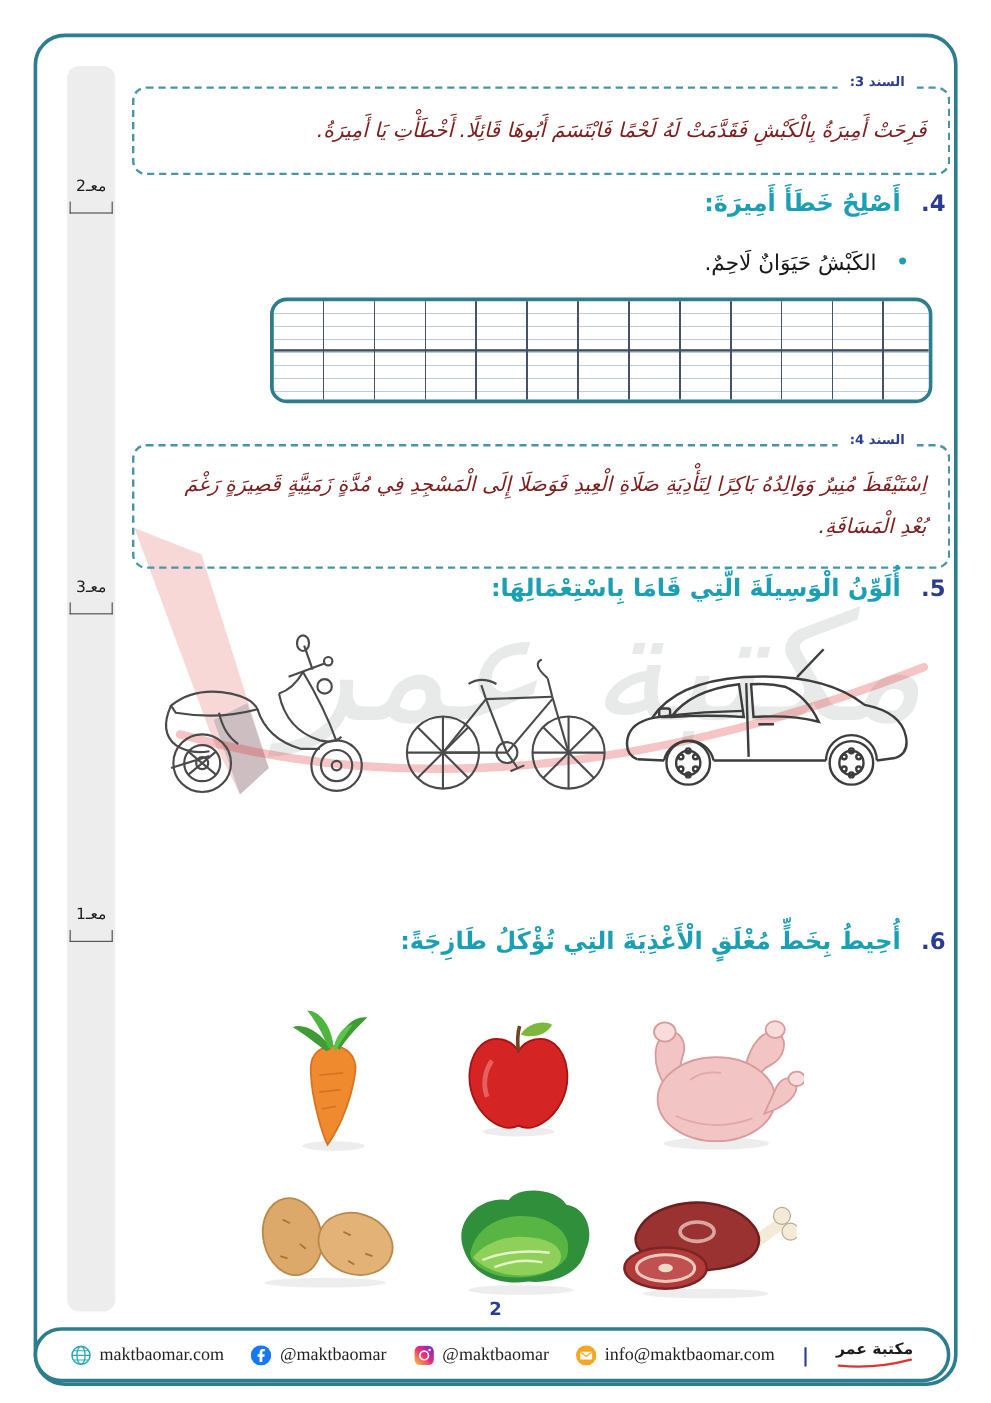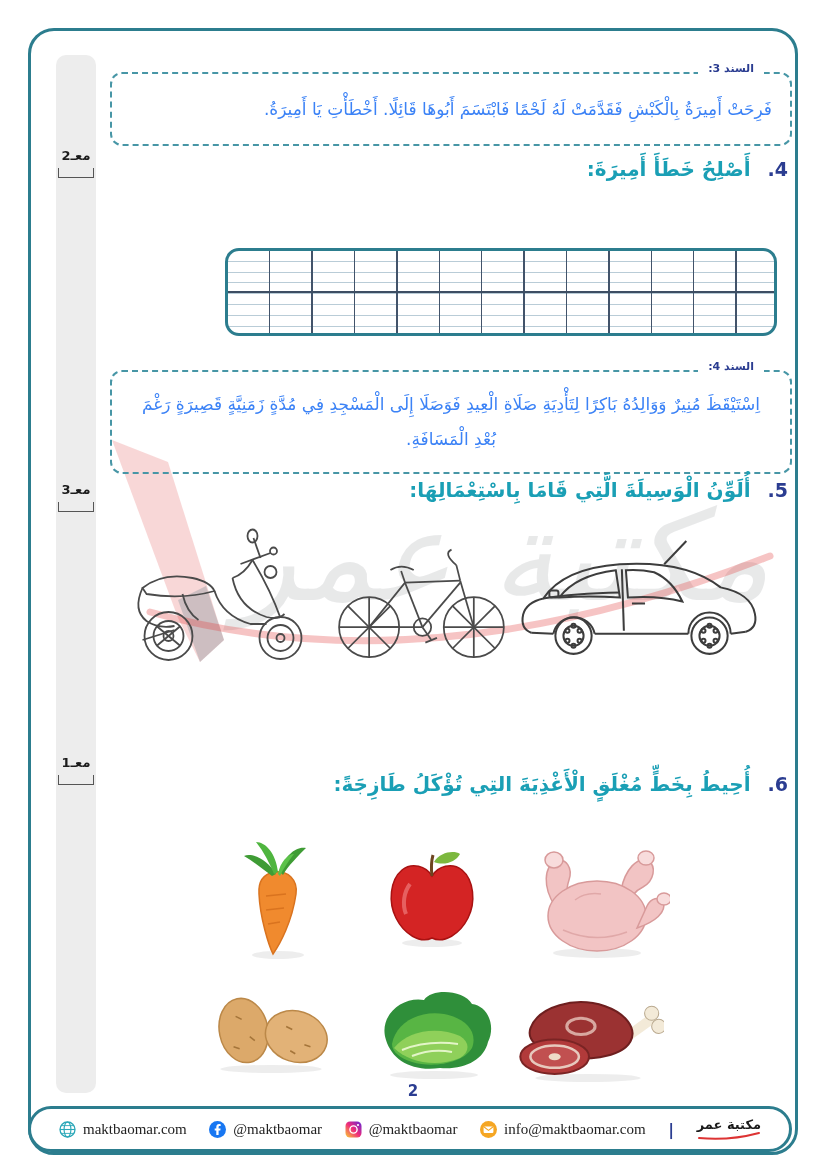--- a/index.html
+++ b/index.html
@@ -5,32 +5,32 @@
   html,body{margin:0;padding:0;background:#fff;}
   .canvas{position:relative;width:826px;height:1169px;background:#ffffff;overflow:hidden;
           font-family:"DejaVu Sans",sans-serif;}
   
   .page-frame{position:absolute;left:28px;top:28px;width:764px;height:1121px;
               border:3px solid #2c7d8e;border-radius:26px;background:transparent;}
   
   .margin-band{position:absolute;left:56px;top:55px;width:40px;height:1038px;
                background:#ededed;border-radius:10px;}
   .side-marker{position:absolute;width:60px;left:46px;text-align:center;z-index:3;}
-  .side-marker .lbl{font-size:13px;font-weight:bold;color:#1c1c1c;display:block;direction:rtl;}
+  .side-marker .lbl{font-size:13px;font-weight:normal;color:#1c1c1c;display:block;direction:rtl;}
   .side-marker .bracket{width:34px;height:9px;margin:5px auto 0;
         border-left:1.5px solid #555;border-right:1.5px solid #555;border-bottom:1.5px solid #555;}
   
   .watermark{position:absolute;left:0;top:0;width:826px;height:1169px;pointer-events:none;z-index:0;}
   
   .sanad-box{position:absolute;left:110px;width:678px;border:2px dashed #4796a6;border-radius:12px;
              background:transparent;z-index:2;}
   .sanad-title{position:absolute;top:-14px;right:26px;background:#ffffff;padding:0 10px;
                color:#2b3d91;font-weight:bold;font-size:11px;direction:rtl;line-height:1.6;}
-  .sanad-text{direction:rtl;text-align:center;color:#3b82f6;font-size:17px;line-height:2.05;
-              padding:6px 18px;display:flex;align-items:center;height:100%;box-sizing:border-box;}
+  .sanad-text{direction:rtl;text-align:right;color:#7f1d1d;font-size:17px;line-height:2.05;
+              padding:6px 18px;display:flex;align-items:center;height:100%;box-sizing:border-box;font-style:italic;}
   
   .question{position:absolute;left:110px;width:678px;direction:rtl;
             font-size:20px;font-weight:bold;color:#1a9fb5;z-index:2;}
   .q-num{color:#2b3d91;font-size:19px;margin-left:10px;}
   .bullet-line{position:absolute;left:110px;width:648px;direction:rtl;text-align:right;
                font-size:18px;color:#161616;z-index:2;padding-right:30px;}
   .blt{color:#1a9fb5;font-size:20px;margin-left:10px;}
   
   .write-grid{position:absolute;left:225px;top:248px;width:552px;height:88px;z-index:2;
       border:3px solid #2c7d8e;border-radius:14px;box-sizing:border-box;overflow:hidden;
@@ -81,20 +81,24 @@
   </div>
 
   <div class="sanad-box" style="top:72px;height:70px">
     <span class="sanad-title">السند 3:</span>
     <div class="sanad-text">فَرِحَتْ أَمِيرَةُ بِالْكَبْشِ فَقَدَّمَتْ لَهُ لَحْمًا فَابْتَسَمَ أَبُوهَا قَائِلًا. أَخْطَأْتِ يَا أَمِيرَةُ.</div>
   </div>
 
   <div class="question" style="top:157px">
     <span class="q-num">4.</span>
     <span>أَصْلِحُ خَطَأَ أَمِيرَةَ:</span>
+  </div>
+  <div class="bullet-line" style="top:206px">
+    <span class="blt">•</span>
+    <span>الكَبْشُ حَيَوَانٌ لَاحِمٌ.</span>
   </div>
 
   <div class="write-grid">
     <div class="midline"></div>
   </div>
 
   <div class="sanad-box" style="top:370px;height:100px">
     <span class="sanad-title">السند 4:</span>
     <div class="sanad-text">اِسْتَيْقَظَ مُنِيرٌ وَوَالِدُهُ بَاكِرًا لِتَأْدِيَةِ صَلَاةِ الْعِيدِ فَوَصَلَا إِلَى الْمَسْجِدِ فِي مُدَّةٍ زَمَنِيَّةٍ قَصِيرَةٍ رَغْمَ بُعْدِ الْمَسَافَةِ.</div>
   </div>

